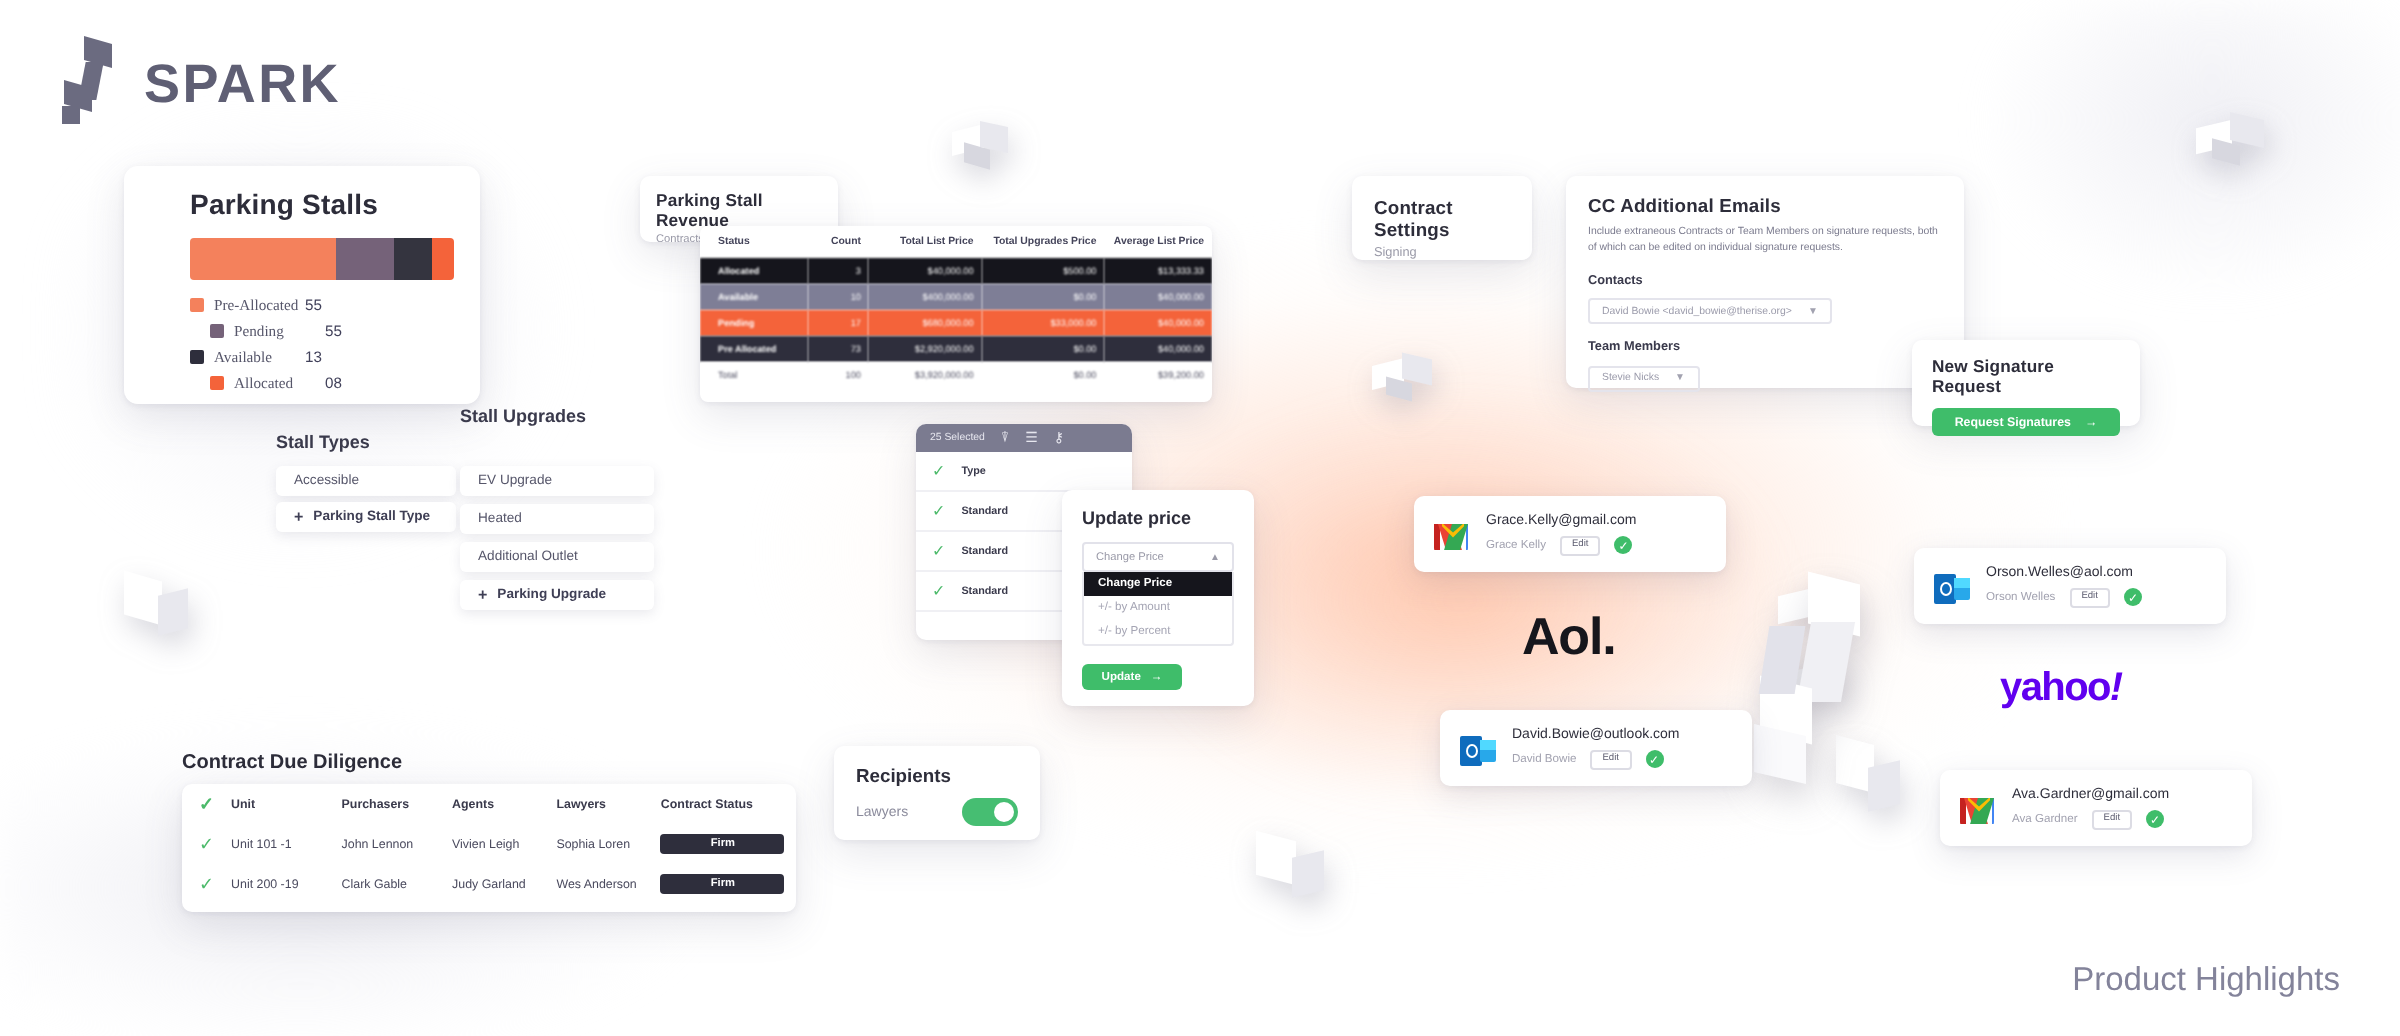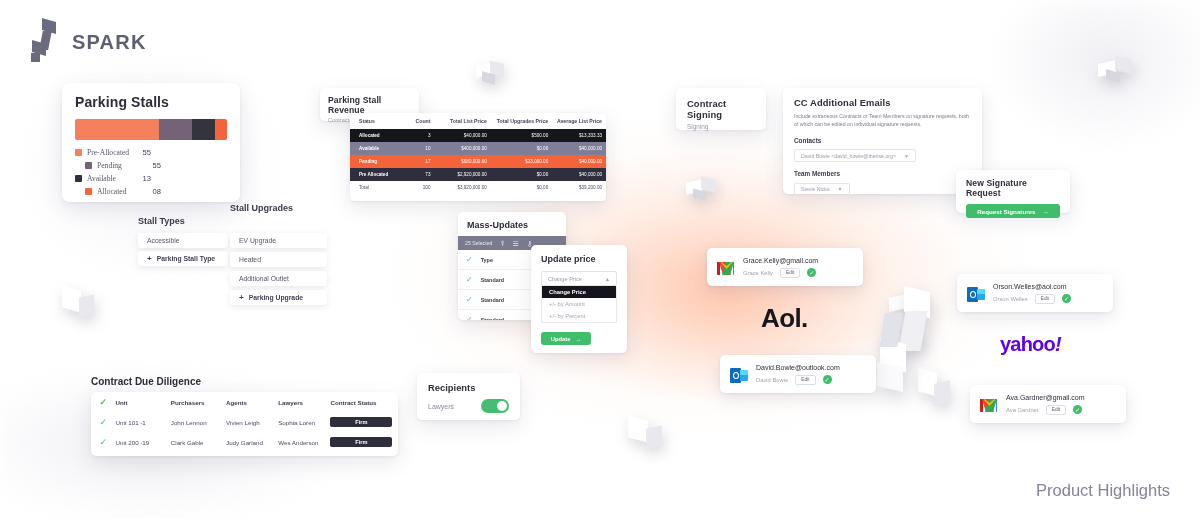--- a/index.html
+++ b/index.html
@@ -41,25 +41,25 @@
   
   .card{position:absolute;background:#fff;border-radius:7px;
     box-shadow:0 7px 20px rgba(90,90,120,.14),0 1px 3px rgba(90,90,120,.10);}
   .t-title{font-size:14px;font-weight:700;color:#2d2d3a;letter-spacing:.1px;}
   .t-sub{font-size:8.5px;color:#9a9aa8;}
 
   
   #logo-wrap{position:absolute;left:30px;top:20px;display:flex;align-items:center;gap:12px;}
   #spark-mark{width:30px;height:44px;position:relative;}
   #spark-mark i{position:absolute;display:block;background:#6b6b80;}
-  #spark-word{font-size:20px;font-weight:700;color:#5f5f74;letter-spacing:1.2px;}
+  #spark-word{font-size:27px;font-weight:700;color:#5f5f74;letter-spacing:1.2px;}
 
   
   #parking-stalls{left:62px;top:83px;width:178px;height:119px;padding:0;}
-  #parking-stalls .inner{padding:11px 13px 0 13px;}
+  #parking-stalls .inner{padding:11px 13px 0 13px;margin-left:20px;}
   #ps-bar{display:flex;height:21px;border-radius:2px;overflow:hidden;margin-top:9px;}
   #ps-bar span{display:block;height:100%;}
   .lg-grid{display:flex;flex-wrap:wrap;margin-top:8px;}
   .lg-item{width:50%;display:flex;align-items:center;font-size:7.6px;color:#56566a;margin-bottom:4px;}
   .lg-sw{width:7px;height:7px;border-radius:1px;margin-right:5px;flex:0 0 auto;}
   .lg-lb{flex:1;font-family:Liberation Serif, serif;}
   .lg-vl{color:#41415a;}
   .ps-foot{display:flex;margin-top:5px;}
   .ps-foot>div{width:50%;}
   .ps-k{font-size:8.6px;color:#9a9aa8;}
@@ -371,21 +371,20 @@
 </div>
 <div class="pill" style="left:230px;top:271px;width:88px;">
   <span>Additional Outlet</span>
 </div>
 <div class="pill add" style="left:230px;top:290px;width:88px;">
   <span class="plus">+</span>
   <span>Parking Upgrade</span>
 </div>
 
 <div class="card" id="mass-updates">
-  <div id="mu-title">Mass-Updates</div>
   <div id="mu-bar">
     <span class="sel">25 Selected</span>
     <span class="ic">⍒</span>
     <span class="ic">☰</span>
     <span class="ic">⚷</span>
   </div>
   <div class="mu-row">
     <span class="mu-ck">✓</span>
     <span class="mu-tx">Type</span>
   </div>
@@ -423,21 +422,21 @@
     </div>
     <div id="up-btn">
       <span>Update</span>
       <span>→</span>
     </div>
   </div>
 </div>
 
 <div class="card" id="contract-settings">
   <div class="inner">
-    <div class="t-title">Contract Signing</div>
+    <div class="t-title">Contract Settings</div>
     <div class="t-sub">Signing</div>
   </div>
 </div>
 
 <div class="card" id="cc-emails">
   <div class="inner">
     <div class="t-title">CC Additional Emails</div>
     <div id="cc-desc">Include extraneous Contracts or Team Members on signature requests, both of which can be edited on individual signature requests.</div>
     <div class="cc-lb">Contacts</div>
     <div class="cc-sel">

